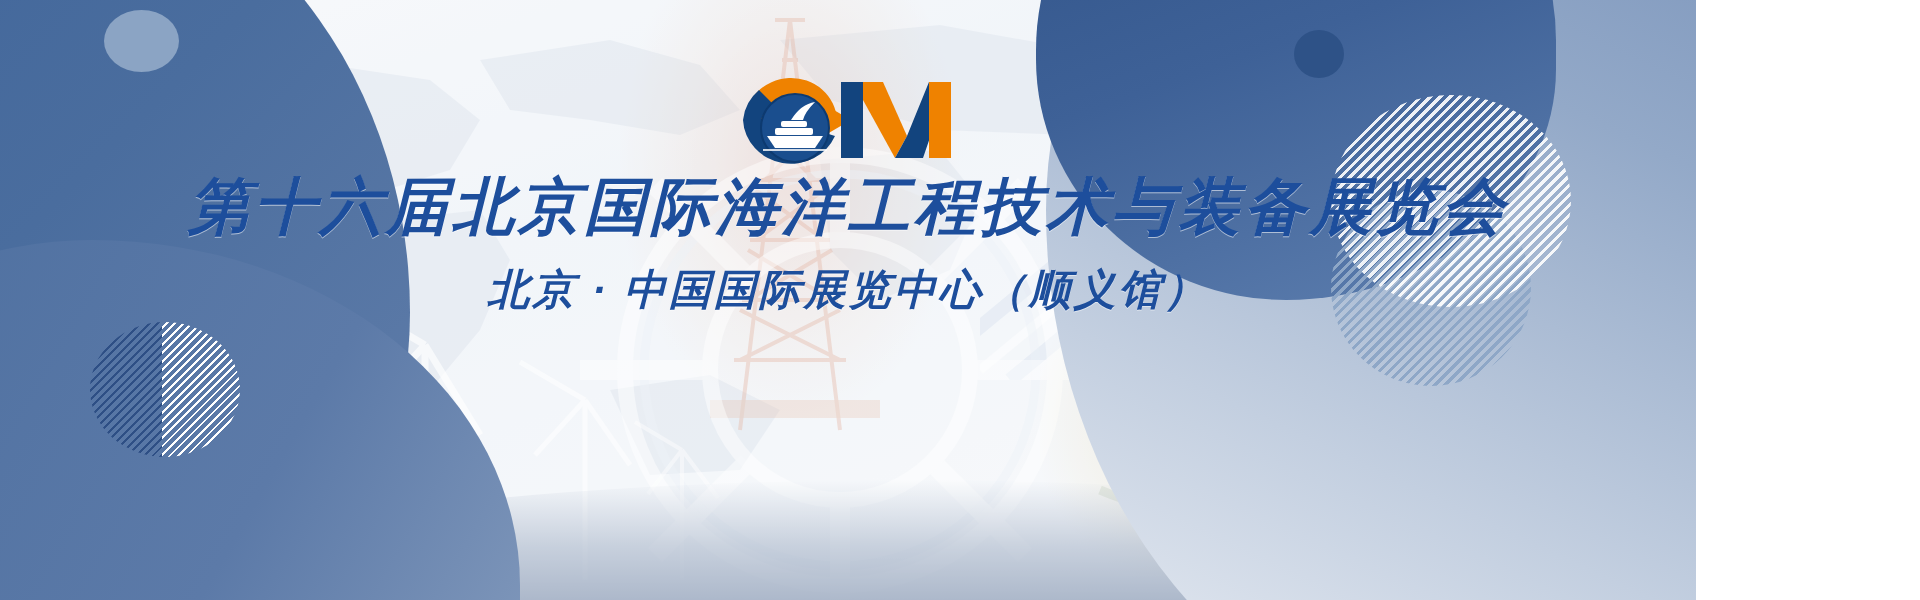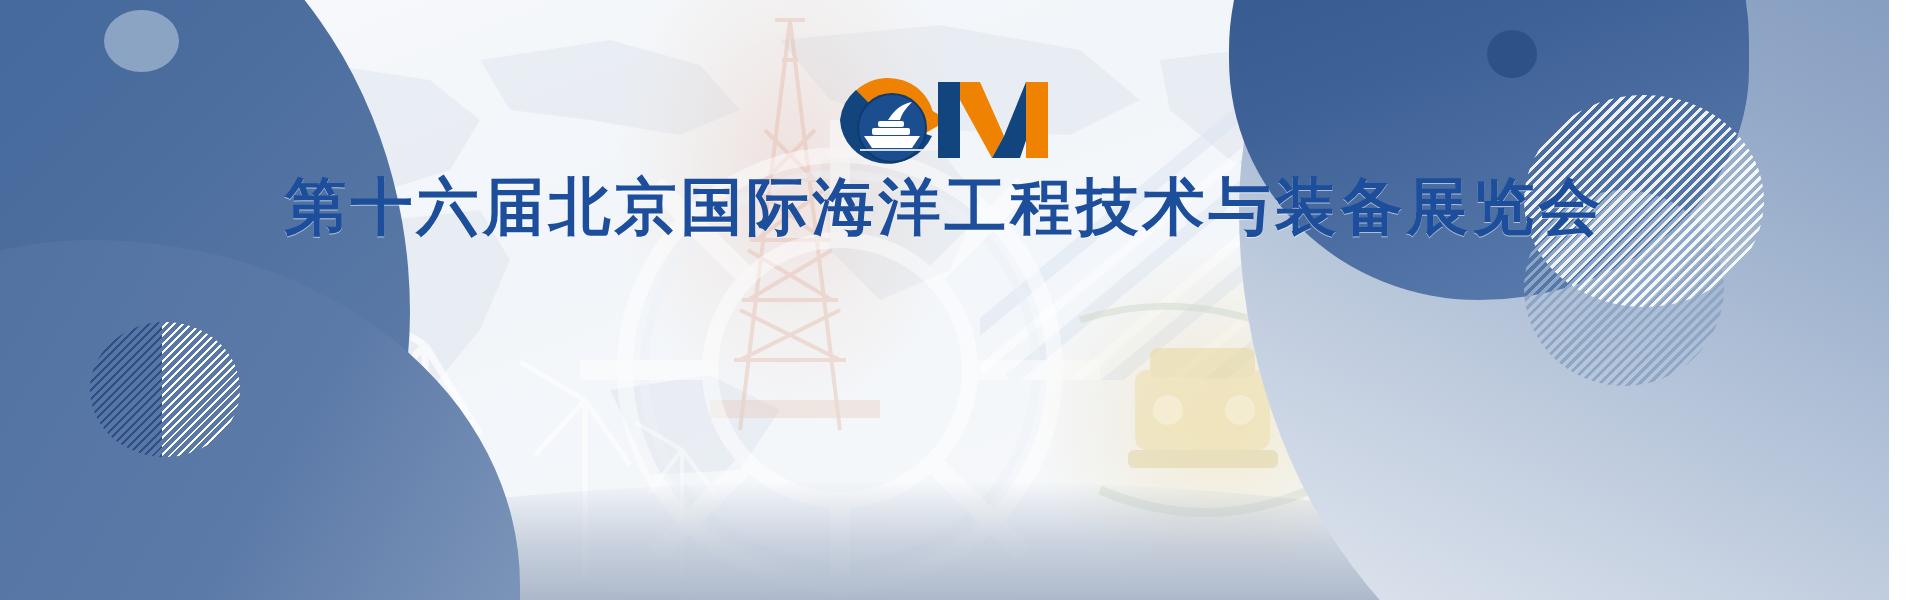--- a/index.html
+++ b/index.html
@@ -1,22 +1,23 @@
 <!DOCTYPE html>
 <html><head>
 <meta charset="utf-8">
 <style>
   html,body{margin:0;padding:0;background:#fff;}
   body{font-family:"Liberation Sans","DejaVu Sans",sans-serif;}
 
   #banner{
     position:relative;
-    width:1889px;height:600px;
+    width:1696px;height:600px;
     overflow:hidden;
     background:#e5e5e5;
+    font-style:italic;
   }
 
   
   .photo-layer{position:absolute;inset:0;overflow:hidden;}
 
   
   .wash{
     position:absolute;inset:0;
     background:
       linear-gradient(160deg,#f2f5f9 0%,#e8eef5 35%,#eef2f7 65%,#f6f8fb 100%);
@@ -323,14 +324,15 @@
           <circle cx="74" cy="80" r="1.6"></circle>
             <circle cx="82" cy="80" r="1.6"></circle>
         </g>
         <path d="M40 88 h64" stroke="#ffffff" stroke-width="2" opacity=".8"></path>
       </svg>
     </div>
 
     <div class="title">第十六届北京国际海洋工程技术与装备展览会</div>
 
 
+    <div class="venue">北京 · 中国国际展览中心（顺义馆）</div>
   </div>
 </div>
 
 </body></html>

